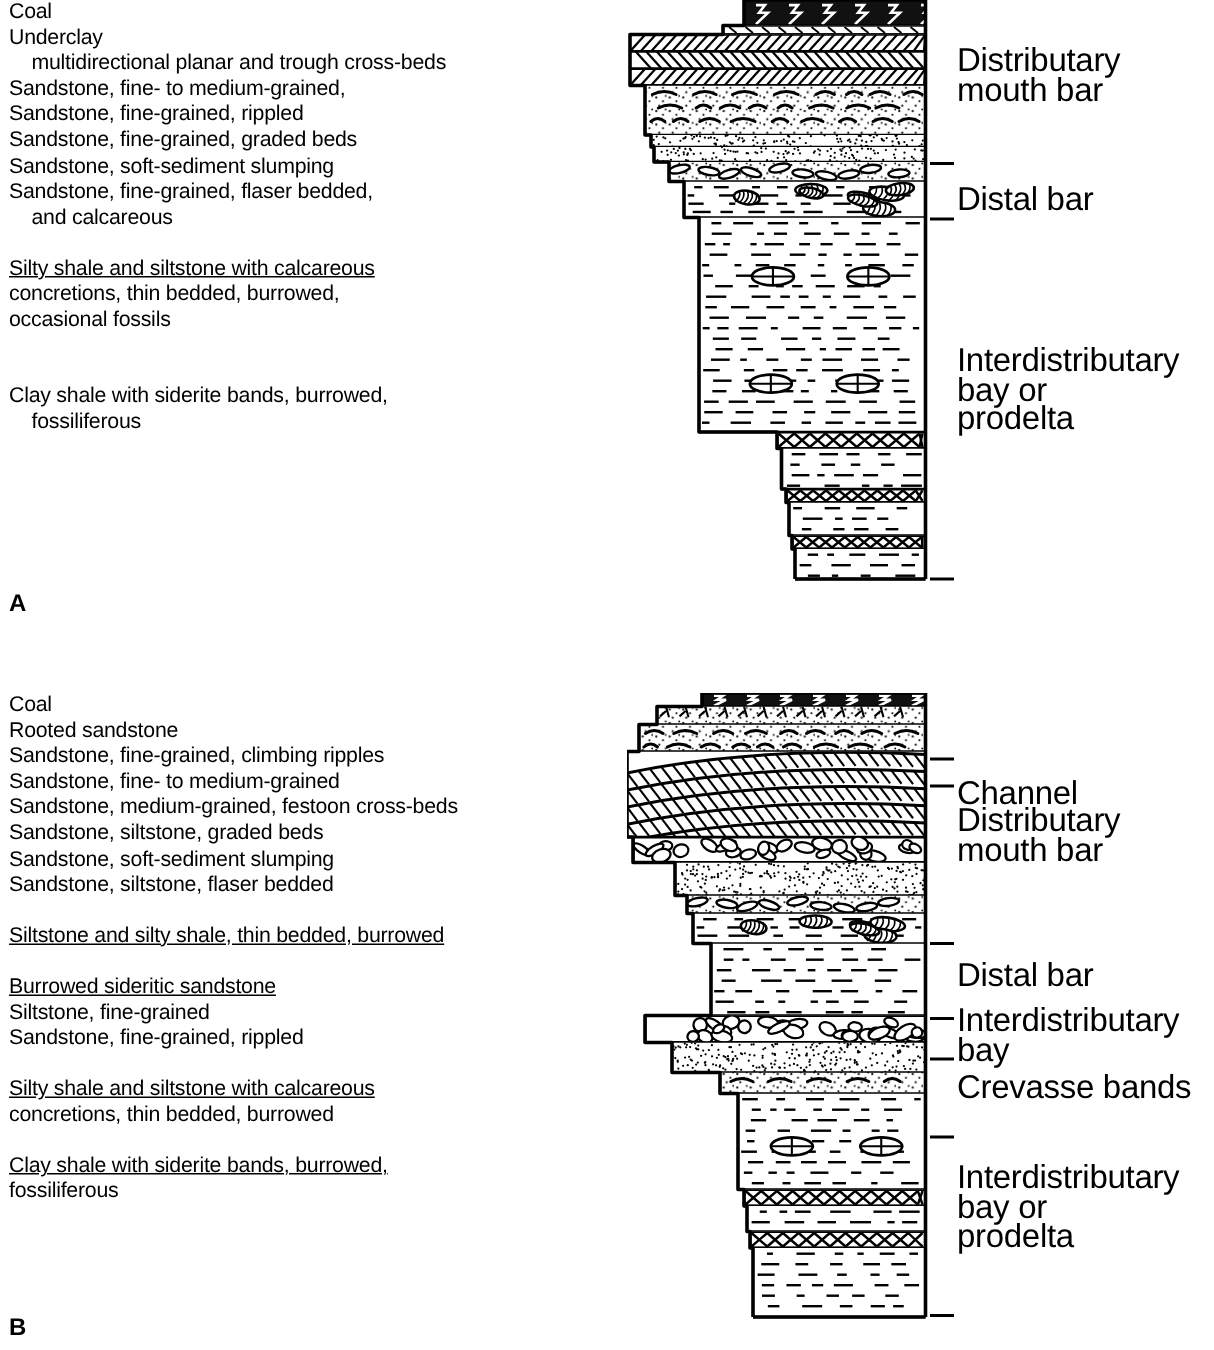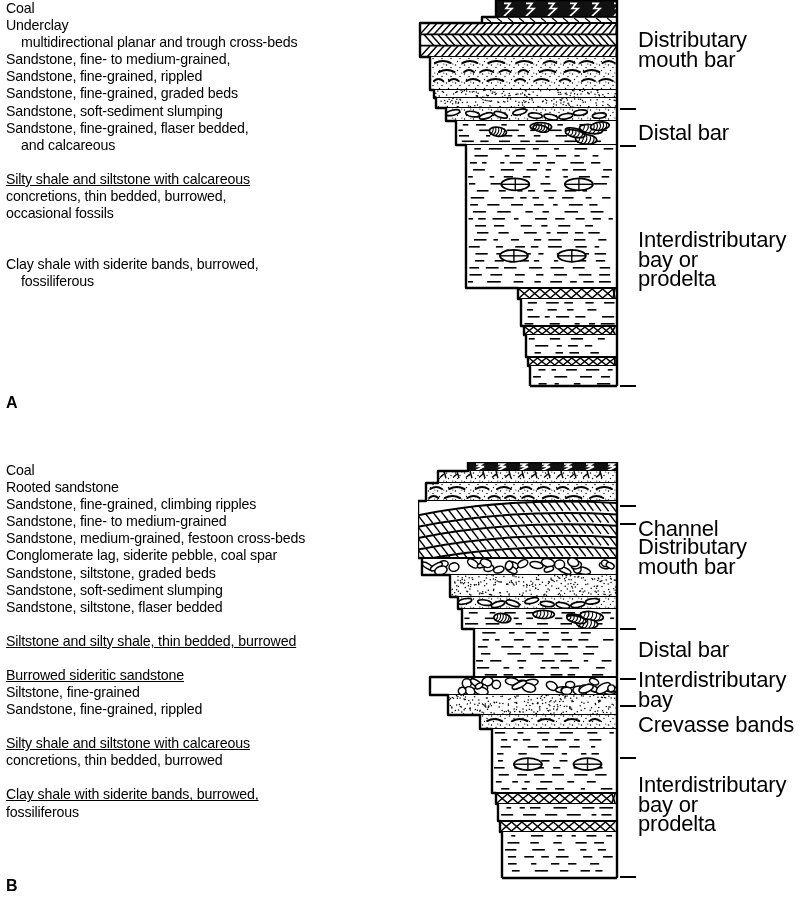--- a/index.html
+++ b/index.html
@@ -947,21 +947,20 @@
 </div>
 
 <div class="panel" id="panel-b">
 
   <div class="desc-list" id="desc-b">
       <div class="desc-line">Coal</div>
       <div class="desc-line">Rooted sandstone</div>
       <div class="desc-line">Sandstone, fine-grained, climbing ripples</div>
       <div class="desc-line">Sandstone, fine- to medium-grained</div>
       <div class="desc-line">Sandstone, medium-grained, festoon cross-beds</div>
-      <div class="desc-line">Conglomerate lag, siderite pebble, coal spar</div>
       <div class="desc-line">Sandstone, siltstone, graded beds</div>
       <div class="desc-line">Sandstone, soft-sediment slumping</div>
       <div class="desc-line">Sandstone, siltstone, flaser bedded</div>
       <div class="desc-line gap-before">Siltstone and silty shale, thin bedded, burrowed</div>
       <div class="desc-line gap-before">Burrowed sideritic sandstone</div>
       <div class="desc-line">Siltstone, fine-grained</div>
       <div class="desc-line">Sandstone, fine-grained, rippled</div>
       <div class="desc-line gap-before">Silty shale and siltstone with calcareous</div>
       <div class="desc-line">concretions, thin bedded, burrowed</div>
       <div class="desc-line gap-before">Clay shale with siderite bands, burrowed,</div>

